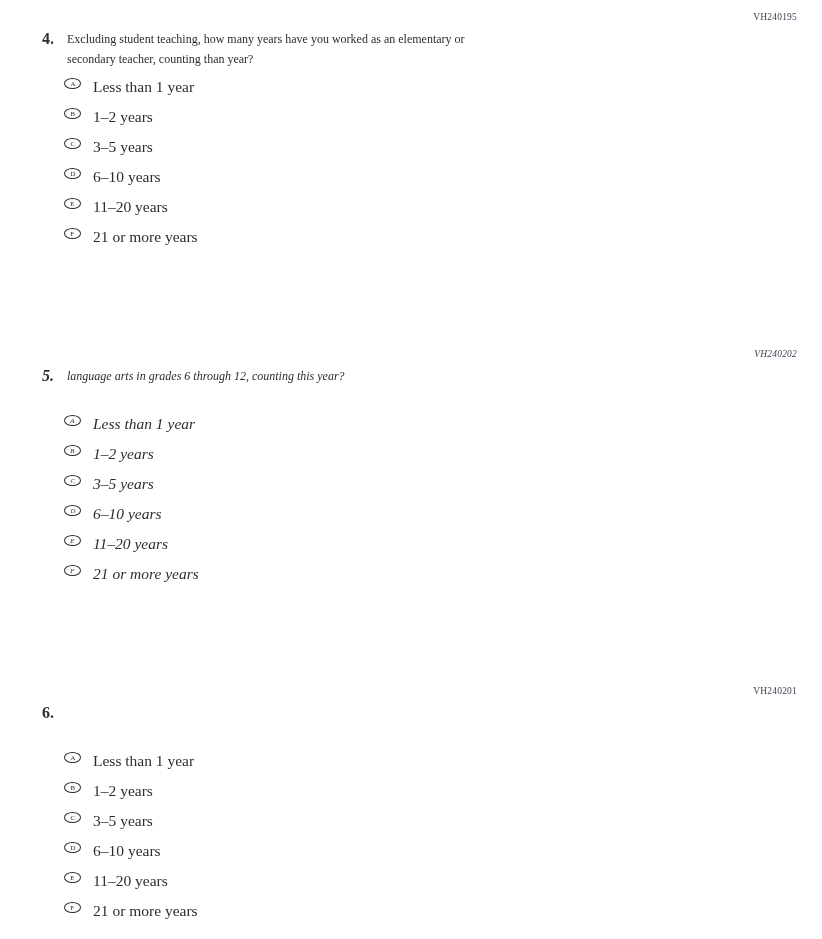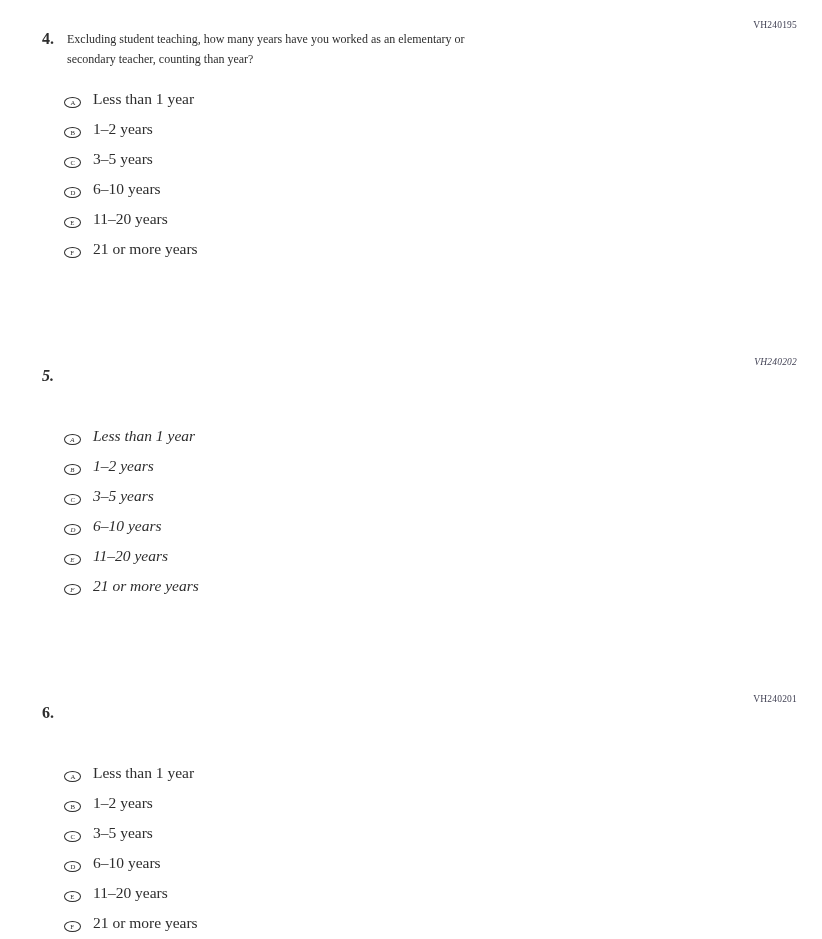--- a/index.html
+++ b/index.html
@@ -14,30 +14,30 @@
     width: 822px; height: 939px;
     background: #ffffff;
     overflow: hidden;
   }
   .question { position: absolute; left: 0; width: 100%; height: 250px; }
   .q1 { top: 12px; }
   .q2 { top: 349px; font-style: italic; }
   .q3 { top: 686px; }
   .code {
     position: absolute; top: 0; right: 25px;
-    font-size: 9.5px; color: #3f3f52; letter-spacing: 0.2px; margin-top: 8px;
+    font-size: 9.5px; color: #3f3f52; letter-spacing: 0.2px;
   }
   .q-row { position: absolute; top: 17px; left: 42px; display: flex; }
   .q-num {
     flex: 0 0 25px; font-weight: bold;
     font-size: 16px; line-height: 20px;
   }
   .q-lines { font-size: 12px; line-height: 20px; }
   .options { position: absolute; top: 66px; left: 64px; }
-  .option { display: flex; align-items: flex-end; height: 30px; cursor: pointer; }
+  .option { display: flex; align-items: flex-start; height: 30px; cursor: pointer; }
   .bubble {
     flex: 0 0 17px; width: 17px; height: 11px;
     border: 1.5px solid #2d2d2d; border-radius: 50%;
     display: flex; align-items: center; justify-content: center;
     background: #ffffff;
   }
   .bubble-letter { font-size: 8px; line-height: 1; transform: scale(0.85); }
   .option-label { margin-left: 12px; font-size: 15.5px; white-space: nowrap; }
 </style>
 </head>
@@ -92,20 +92,21 @@
         <span class="option-label">21 or more years</span>
       </div>
     </div>
   </section>
 
   <section class="question q2">
     <div class="code">VH240202</div>
     <div class="q-row">
       <span class="q-num">5.</span>
       <span class="q-lines">
+        <div>language arts in grades 6 through 12, counting this year?</div>
       </span>
     </div>
     <div class="options">
       <div class="option">
         <span class="bubble">
             <span class="bubble-letter">A</span>
           </span>
         <span class="option-label">Less than 1 year</span>
       </div>
       <div class="option">

